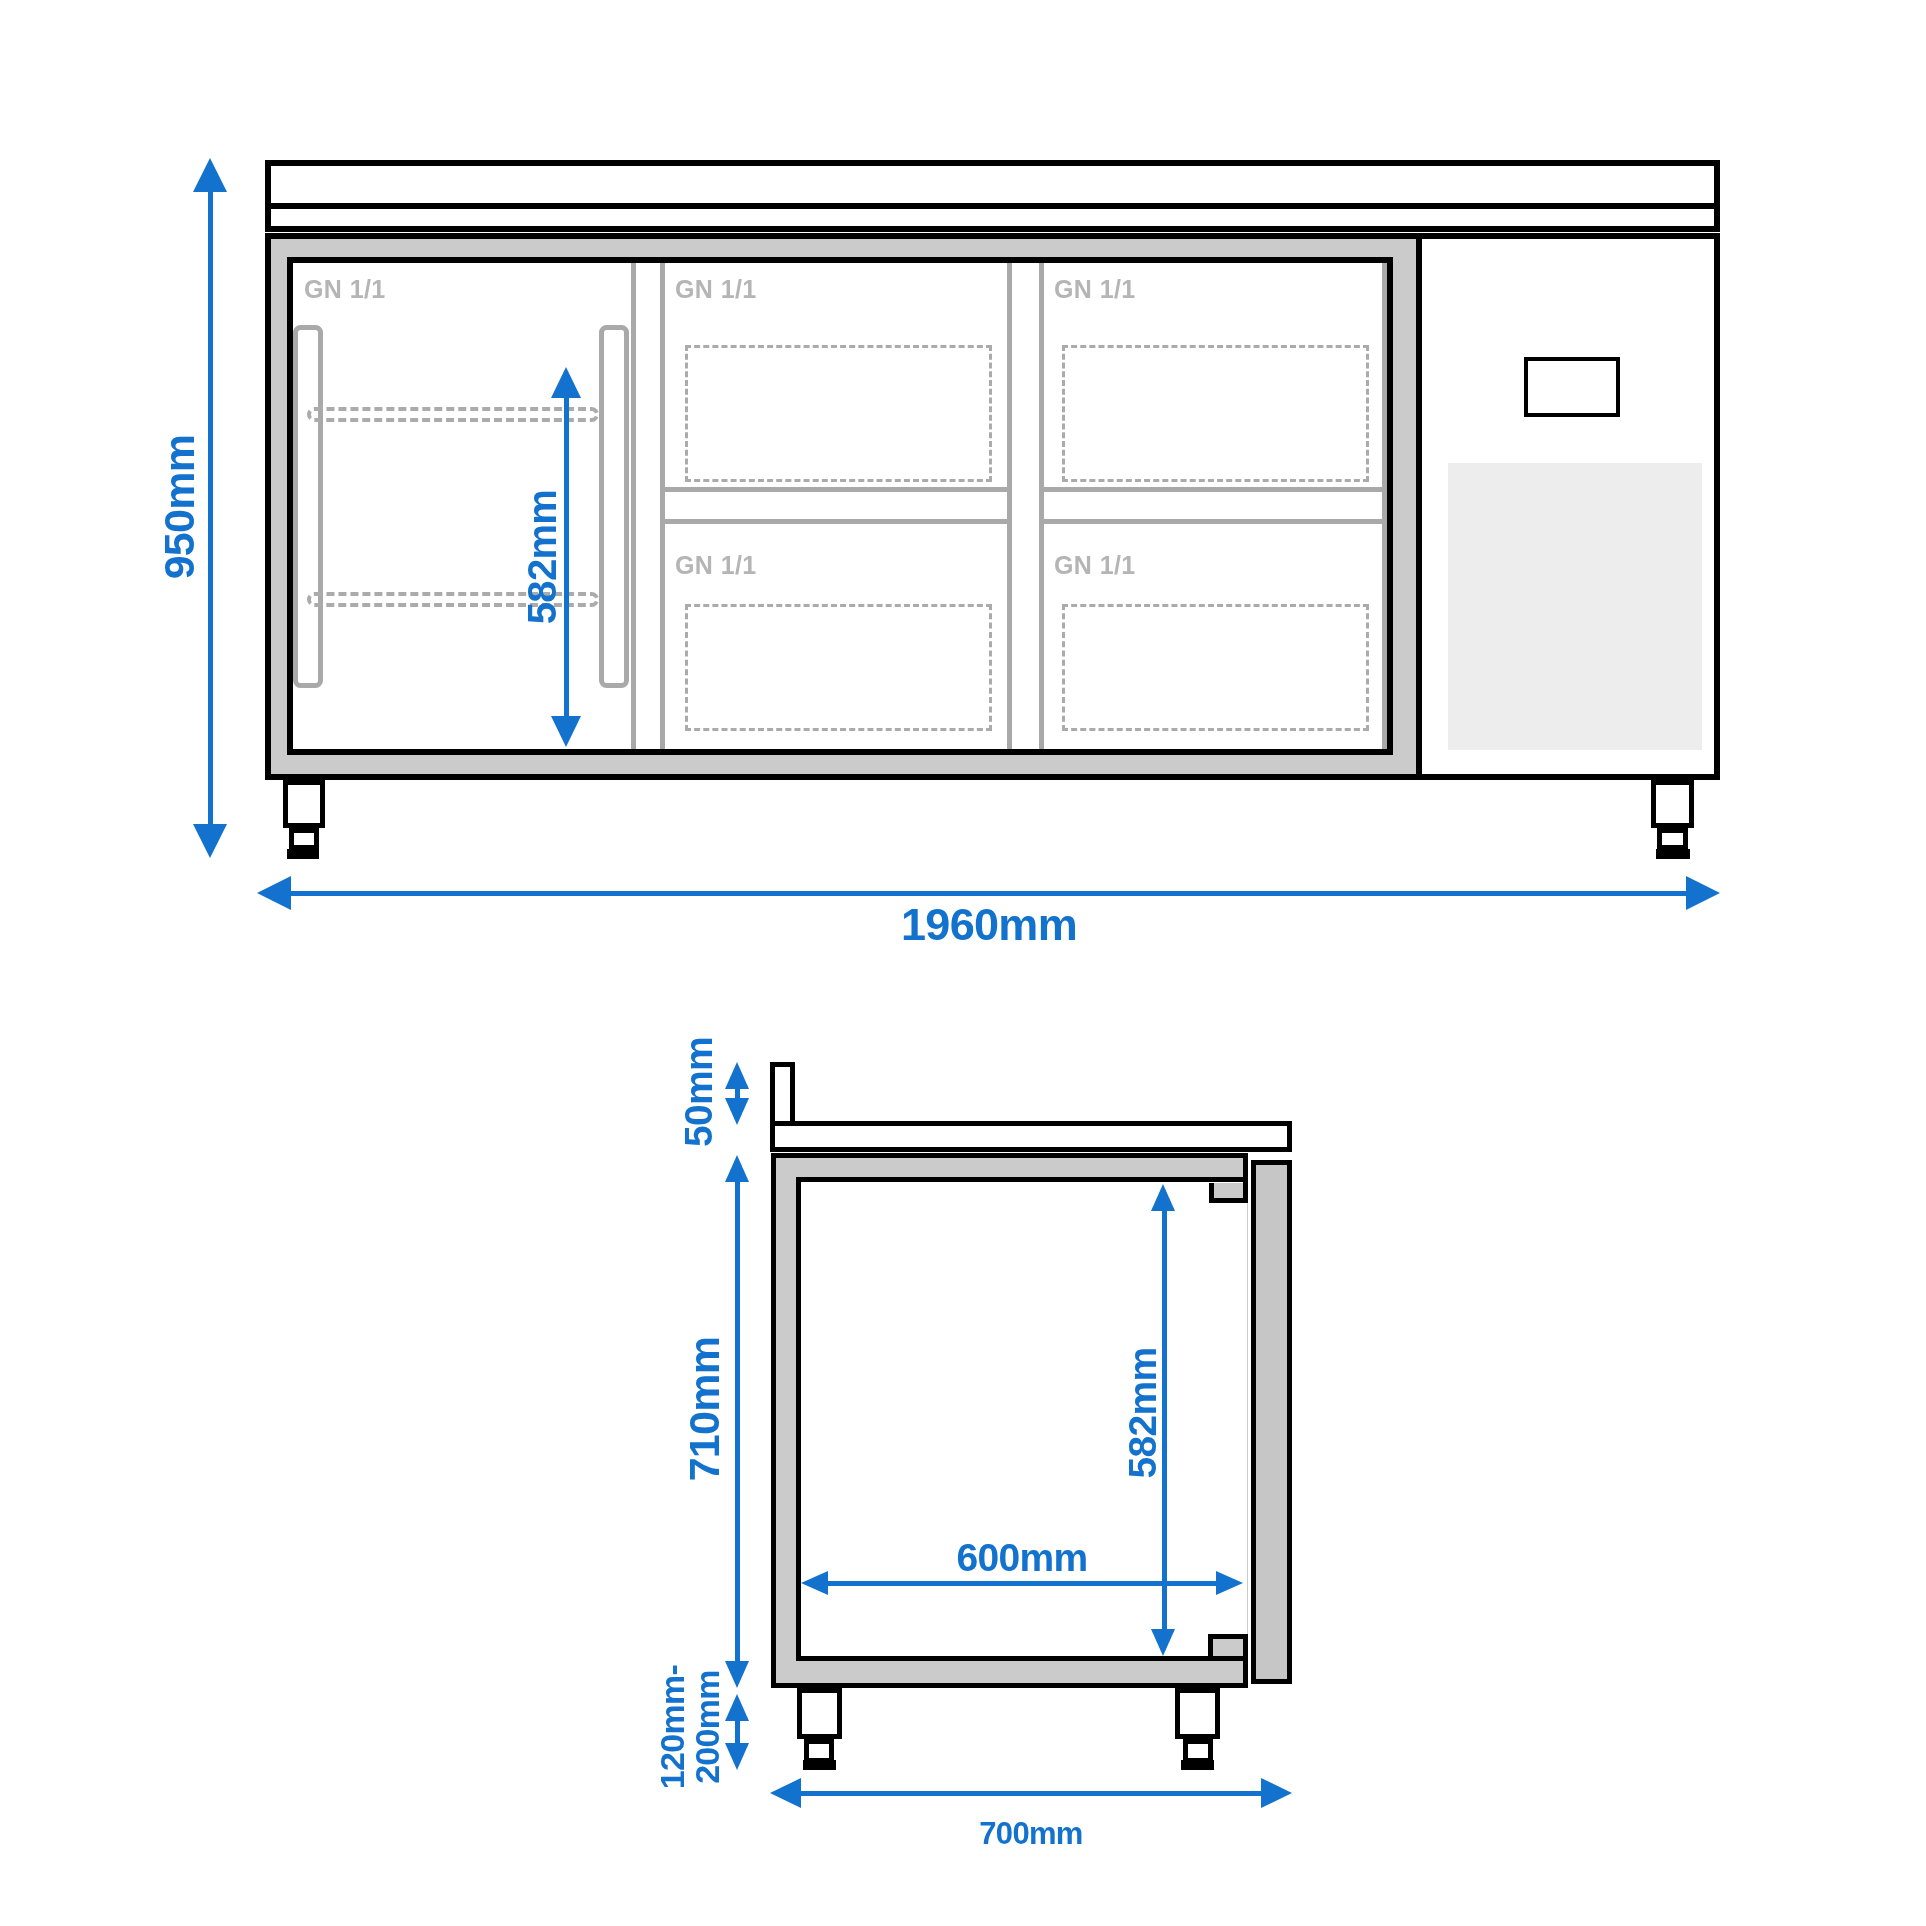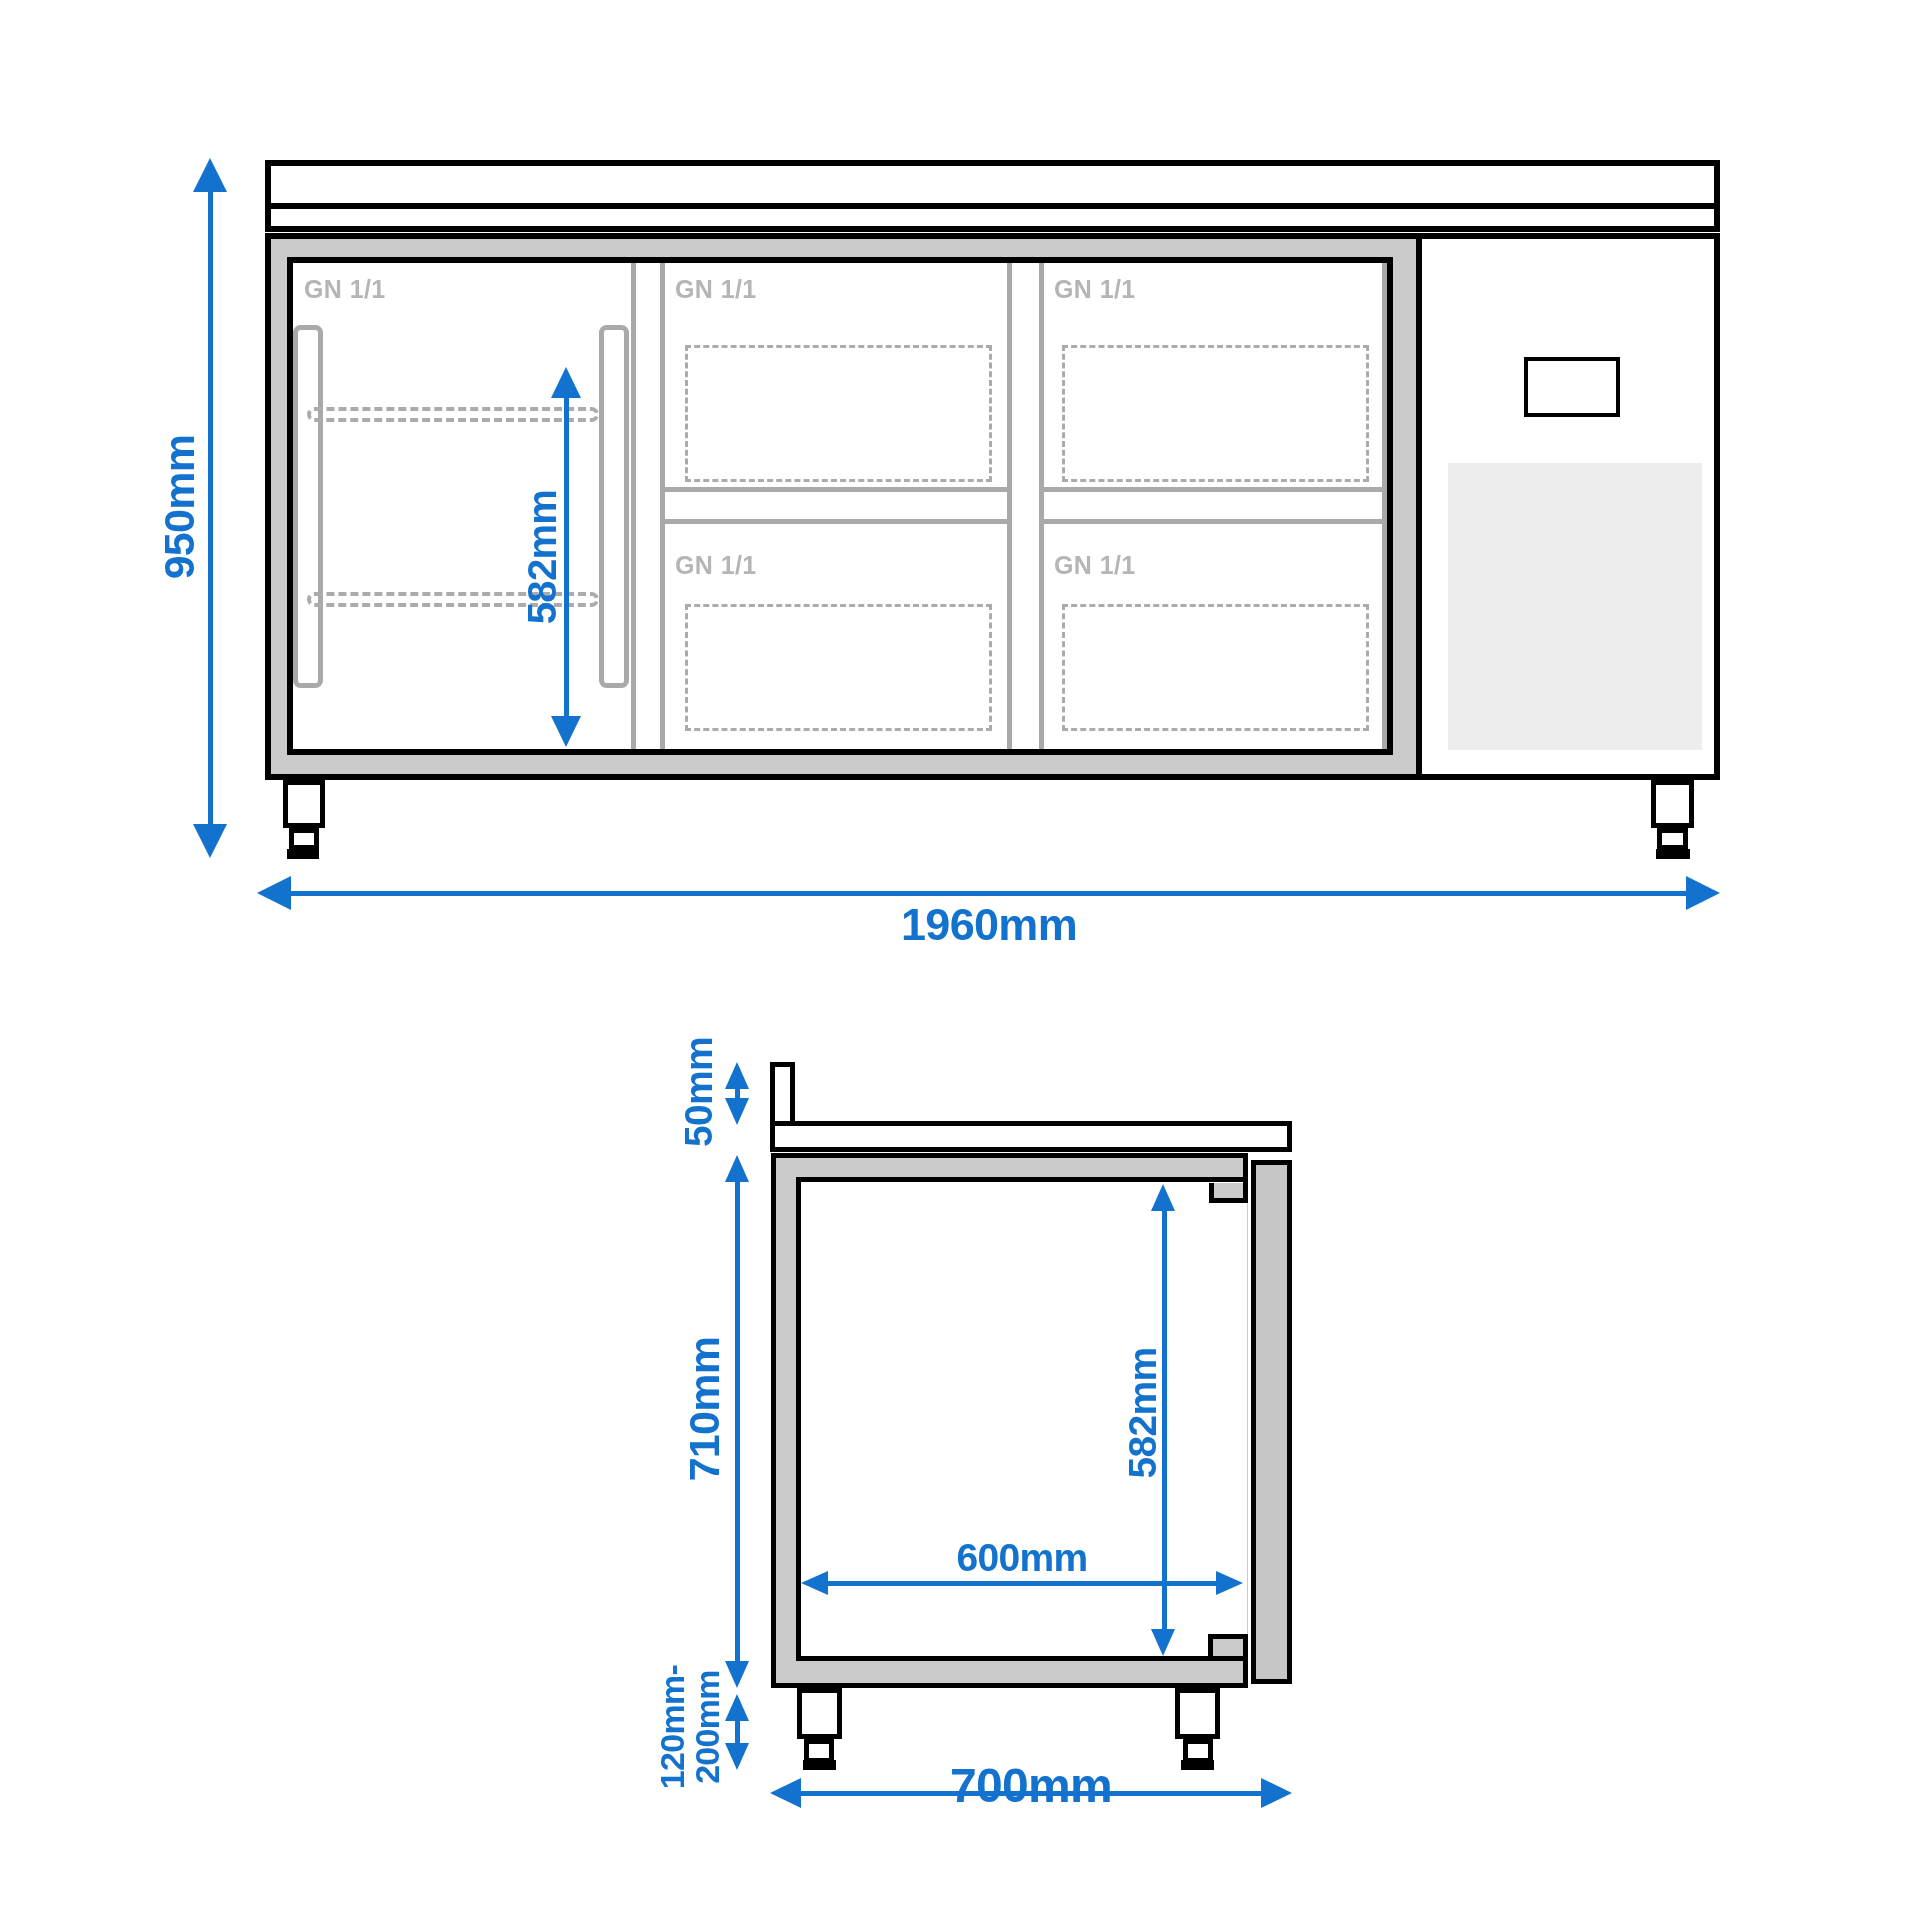--- a/index.html
+++ b/index.html
@@ -173,18 +173,18 @@
       <div class="dim-label rot" style="left:690px;top:757px;font-size:34px;">
         <span>120mm-</span><br>
         <span>200mm</span>
       </div>
     </div>
 
     <div>
       <div class="ah left" style="left:770px;top:808px;border-width:15px 31px 15px 0;"></div>
       <div class="dline" style="left:799px;top:821px;width:466px;height:4.5px;"></div>
       <div class="ah right" style="left:1261px;top:808px;border-width:15px 0 15px 31px;"></div>
-      <div class="dim-label" style="left:1031px;top:816px;font-size:48px;">700mm</div>
+      <div class="dim-label" style="left:1031px;top:864px;font-size:31px;">700mm</div>
     </div>
   </div>
 
 </div>
 
 
 </body></html>

